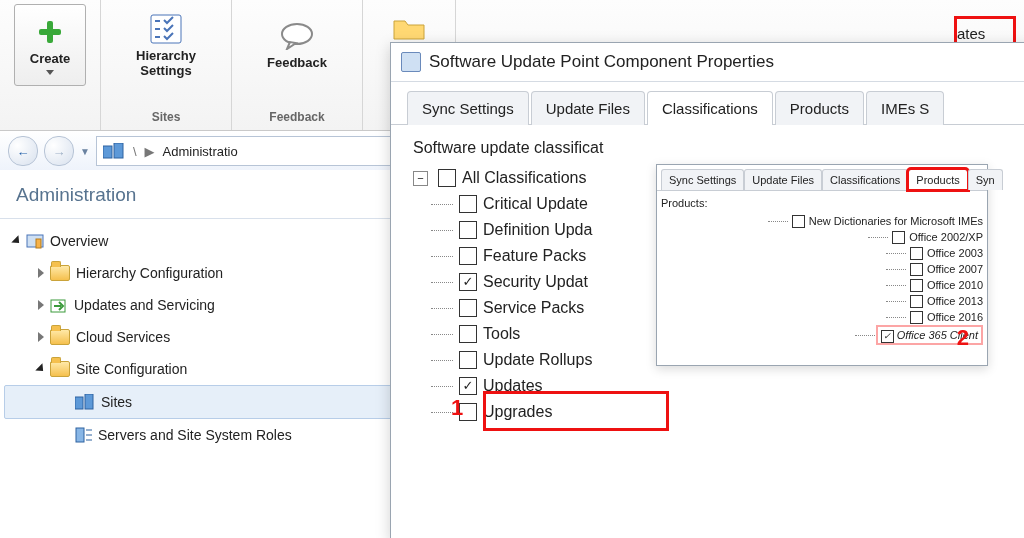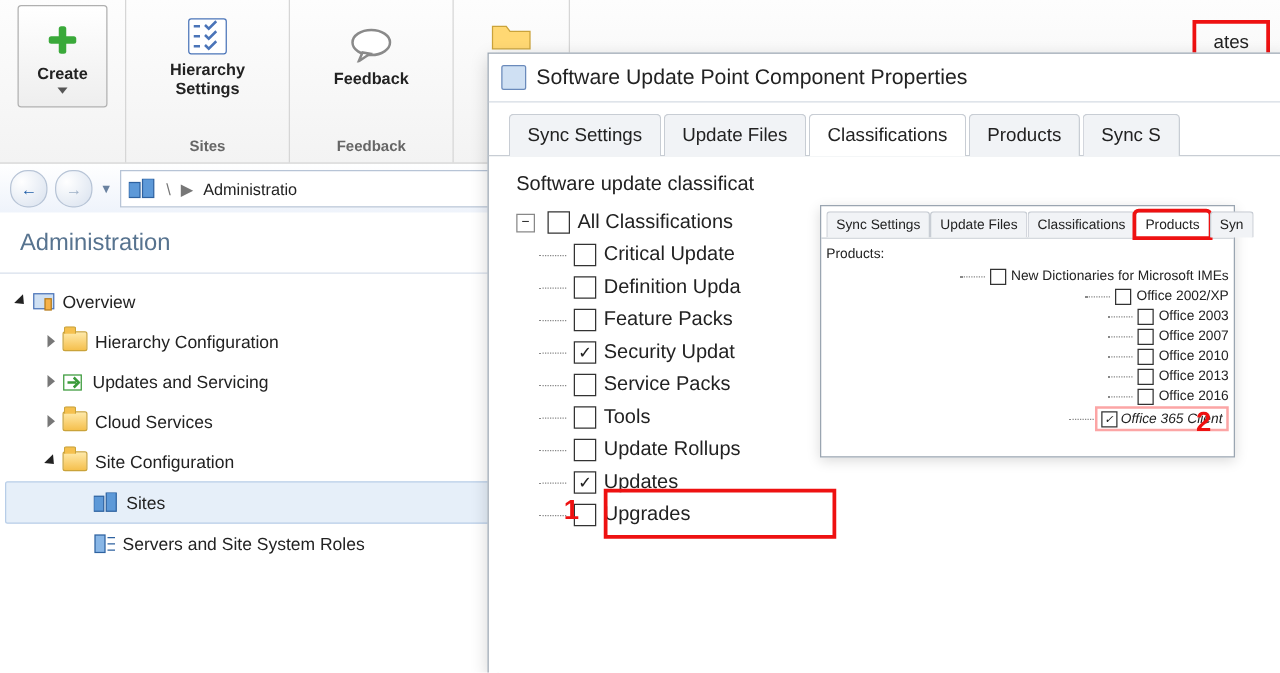--- a/index.html
+++ b/index.html
@@ -81,21 +81,21 @@
   .tree-caret.open { transform:rotate(45deg); border-left-color:#222;}
   .tree-caret.empty{visibility:hidden;}
   .folder-glyph{width:18px;height:14px;background:linear-gradient(#ffe9a8,#f5c04e);border:1px solid #caa33a;border-radius:2px;position:relative;}
   .folder-glyph::before{content:"";position:absolute;top:-5px;left:0;width:8px;height:5px;background:#f5c04e;border:1px solid #caa33a;border-bottom:none;border-radius:2px 2px 0 0;}
   .servers-glyph{width:18px;height:16px;}
   .overview-glyph{width:18px;height:16px;}
   
   .right-bg-lines{
     position:absolute; right:0; top:150px; width:100px; font-size:15px; line-height:34px; color:#222;
   }
-  .ates-box{position:absolute;right:8px;top:16px;width:56px;height:28px;border:3px solid #e11; display:flex;align-items:center;justify-content:center;font-size:15px;}
+  .ates-box{position:absolute;right:8px;top:16px;width:56px;height:28px;border:3px solid #e11; display:flex;align-items:center;font-size:15px;}
 
   
   .dialog1 {
     position:absolute; left:390px; top:42px; width:640px; height:496px;
     background:#fff; border:1px solid #9aa5b1; box-shadow:0 4px 14px rgba(0,0,0,.18);
   }
   .dlg-title { display:flex; align-items:center; gap:8px; height:38px; padding:0 10px; border-bottom:1px solid #d5dbe3; font-size:17px;}
   .dlg-title .win-icon{width:18px;height:18px;background:#cfe0f3;border:1px solid #6a8abb;border-radius:2px;}
   .tabstrip { display:flex; gap:2px; padding:8px 10px 0 16px; border-bottom:1px solid #c8cdd4;}
   .tabstrip .tab{
@@ -287,21 +287,21 @@
 <div class="dialog1">
   <div class="dlg-title">
     <span class="win-icon"></span>
     <span>Software Update Point Component Properties</span>
   </div>
   <div class="tabstrip">
     <div class="tab">Sync Settings</div>
     <div class="tab">Update Files</div>
     <div class="tab active">Classifications</div>
     <div class="tab">Products</div>
-    <div class="tab">Sync S</div>
+    <div class="tab">IMEs S</div>
   </div>
   <div class="dlg-body">
     <div class="section-label">Software update classificat</div>
     <div class="class-tree">
       <div class="ct-row root">
         <span class="expander">−</span>
         <span class="chk"></span>
         <span>All Classifications</span>
       </div>
       <div id="class-items">

